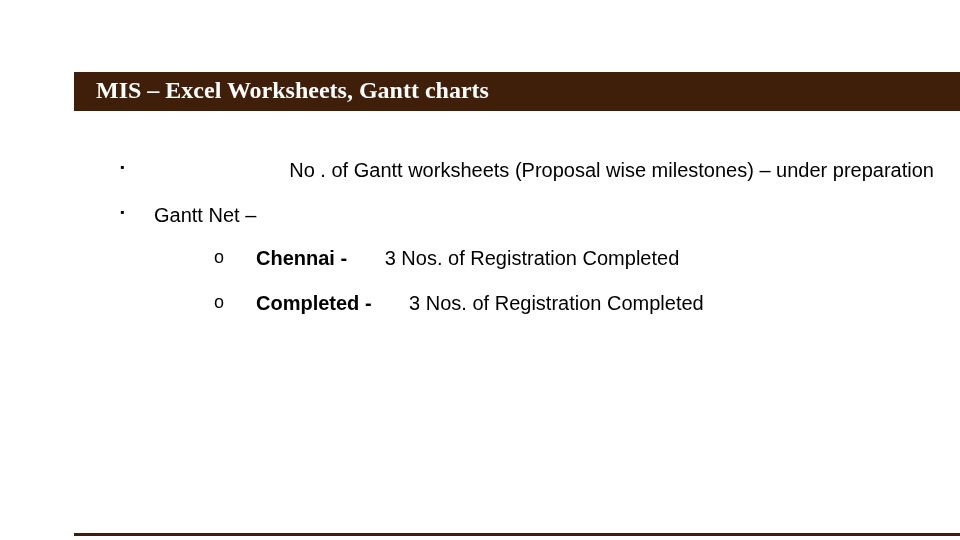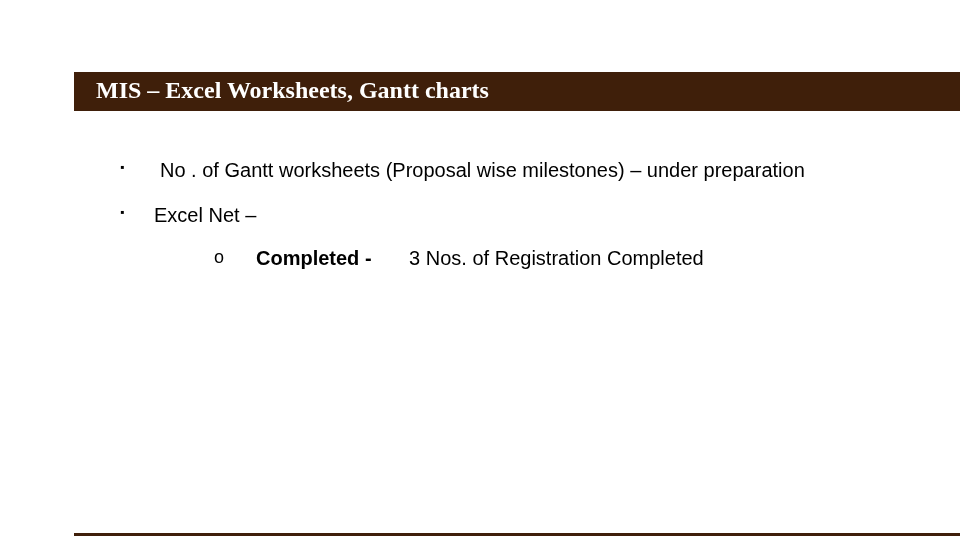--- a/index.html
+++ b/index.html
@@ -25,21 +25,21 @@
     margin-bottom: 18px;
   }
   ul.bullets > li::before {
     content: "\25AA";
     position: absolute;
     left: 4px;
     top: 2px;
     font-size: 12px;
     color: #000000;
   }
-  ul.bullets > li.first { padding-left: 28px; }
+  ul.bullets > li.first { padding-left: 28px; text-align: right; }
   ul.sub { list-style: none; padding-left: 44px; margin-top: 16px; }
   ul.sub > li {
     position: relative;
     padding-left: 26px;
     font-size: 20px;
     color: #000000;
     line-height: 1.35;
     margin-bottom: 18px;
   }
   ul.sub > li::before {
@@ -70,23 +70,26 @@
   </div>
 
   <div class="content">
     <ul class="bullets">
 
       <li class="first">
         <span>No . of Gantt worksheets (Proposal wise milestones) – under preparation</span>
       </li>
 
       <li>
-        <span>Excel Net –</span>
+        <span>Gantt Net –</span>
         <ul class="sub">
 
+          <li>
+            <span class="b">Chennai -</span><span>  3 Nos. of Registration Completed</span>
+          </li>
 
           <li>
             <span class="b">Completed -</span><span>  3 Nos. of Registration Completed</span>
           </li>
 
 
         </ul>
       </li>
 
     </ul>

